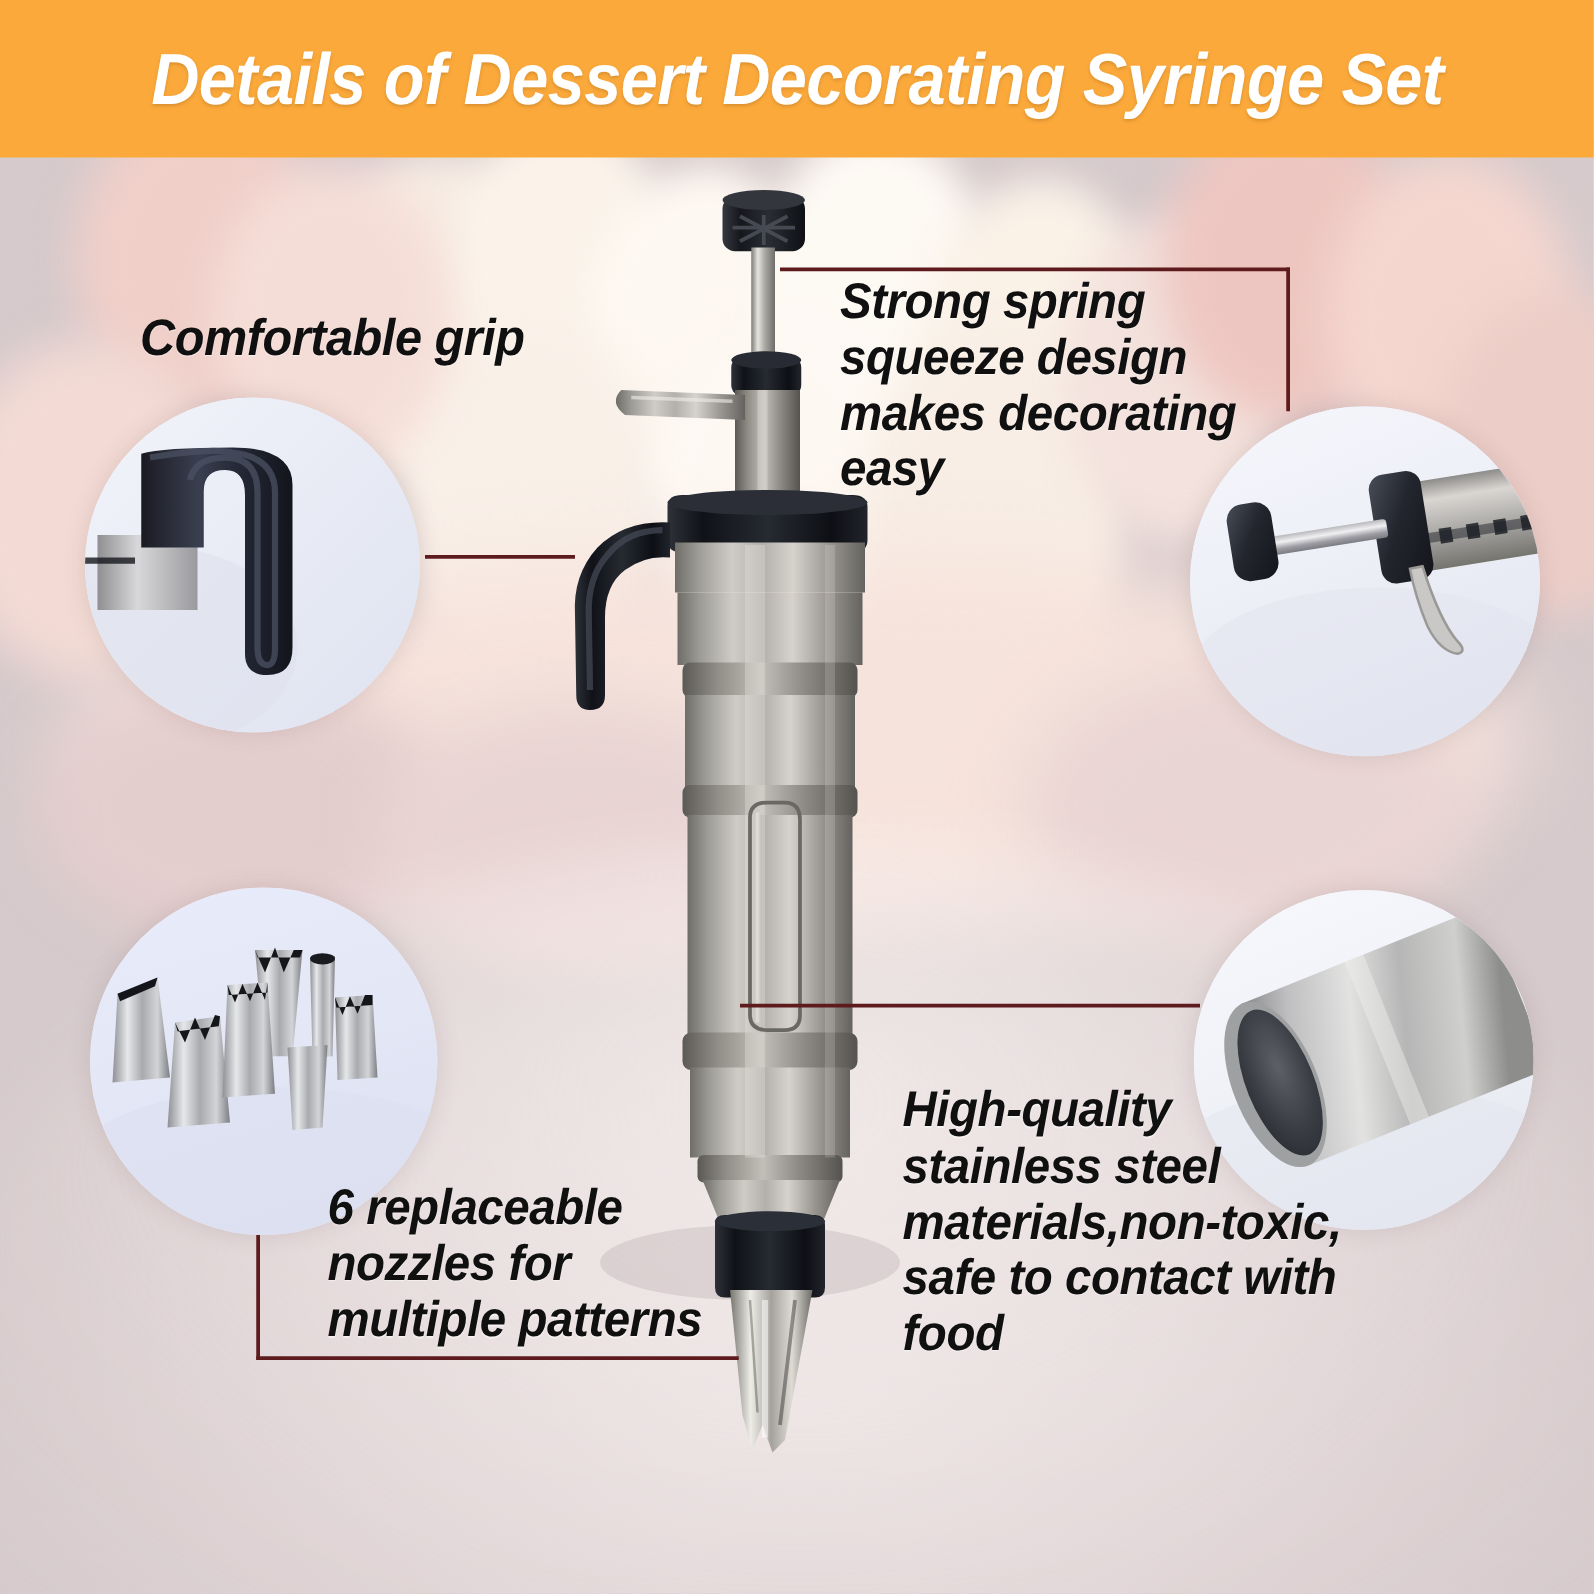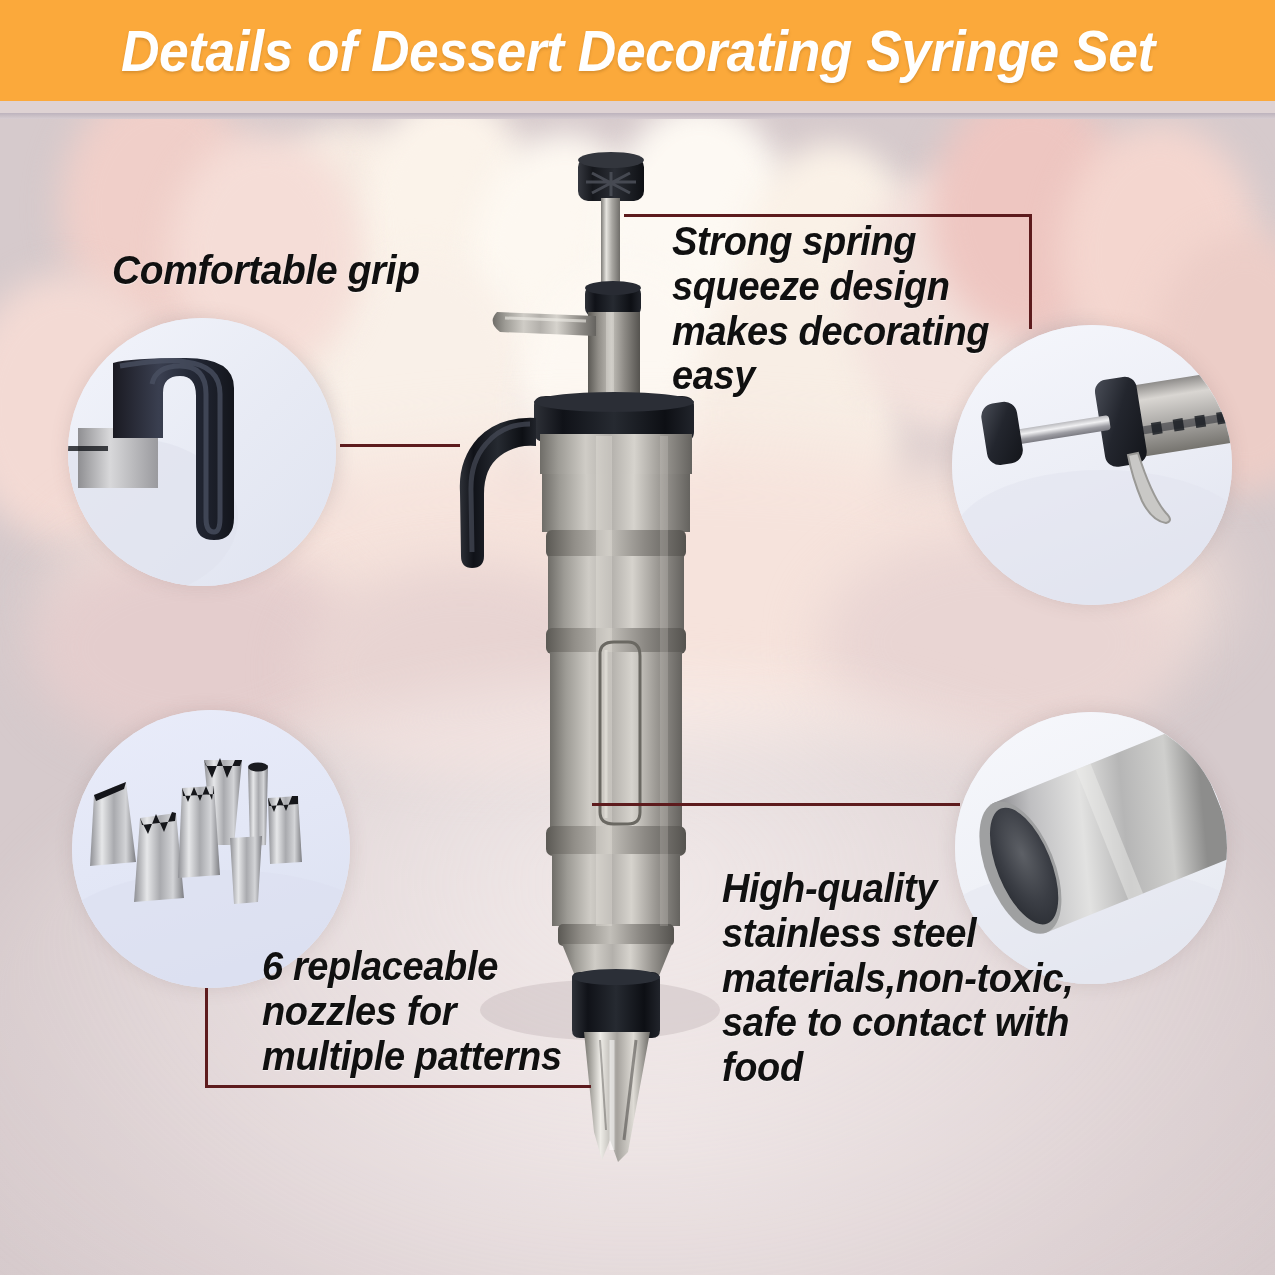--- a/index.html
+++ b/index.html
@@ -6,21 +6,21 @@
   html,body{margin:0;padding:0;}
   body{
     width:1275px;height:1275px;overflow:hidden;
     font-family:"Liberation Sans","DejaVu Sans",sans-serif;
     background:#ded2d3;
   }
   .page{position:relative;width:1275px;height:1275px;overflow:hidden;}
 
   
   .banner{
-    position:absolute;left:0;top:0;width:1275px;height:101px;
+    position:absolute;left:0;top:0;width:1275px;height:126px;
     background:#fba93b;
     display:flex;align-items:center;justify-content:center;
     z-index:40;
   }
   .banner-title{
     color:#ffffff;
     font-size:58px;
     font-weight:bold;
     font-style:italic;
     letter-spacing:-0.5px;

